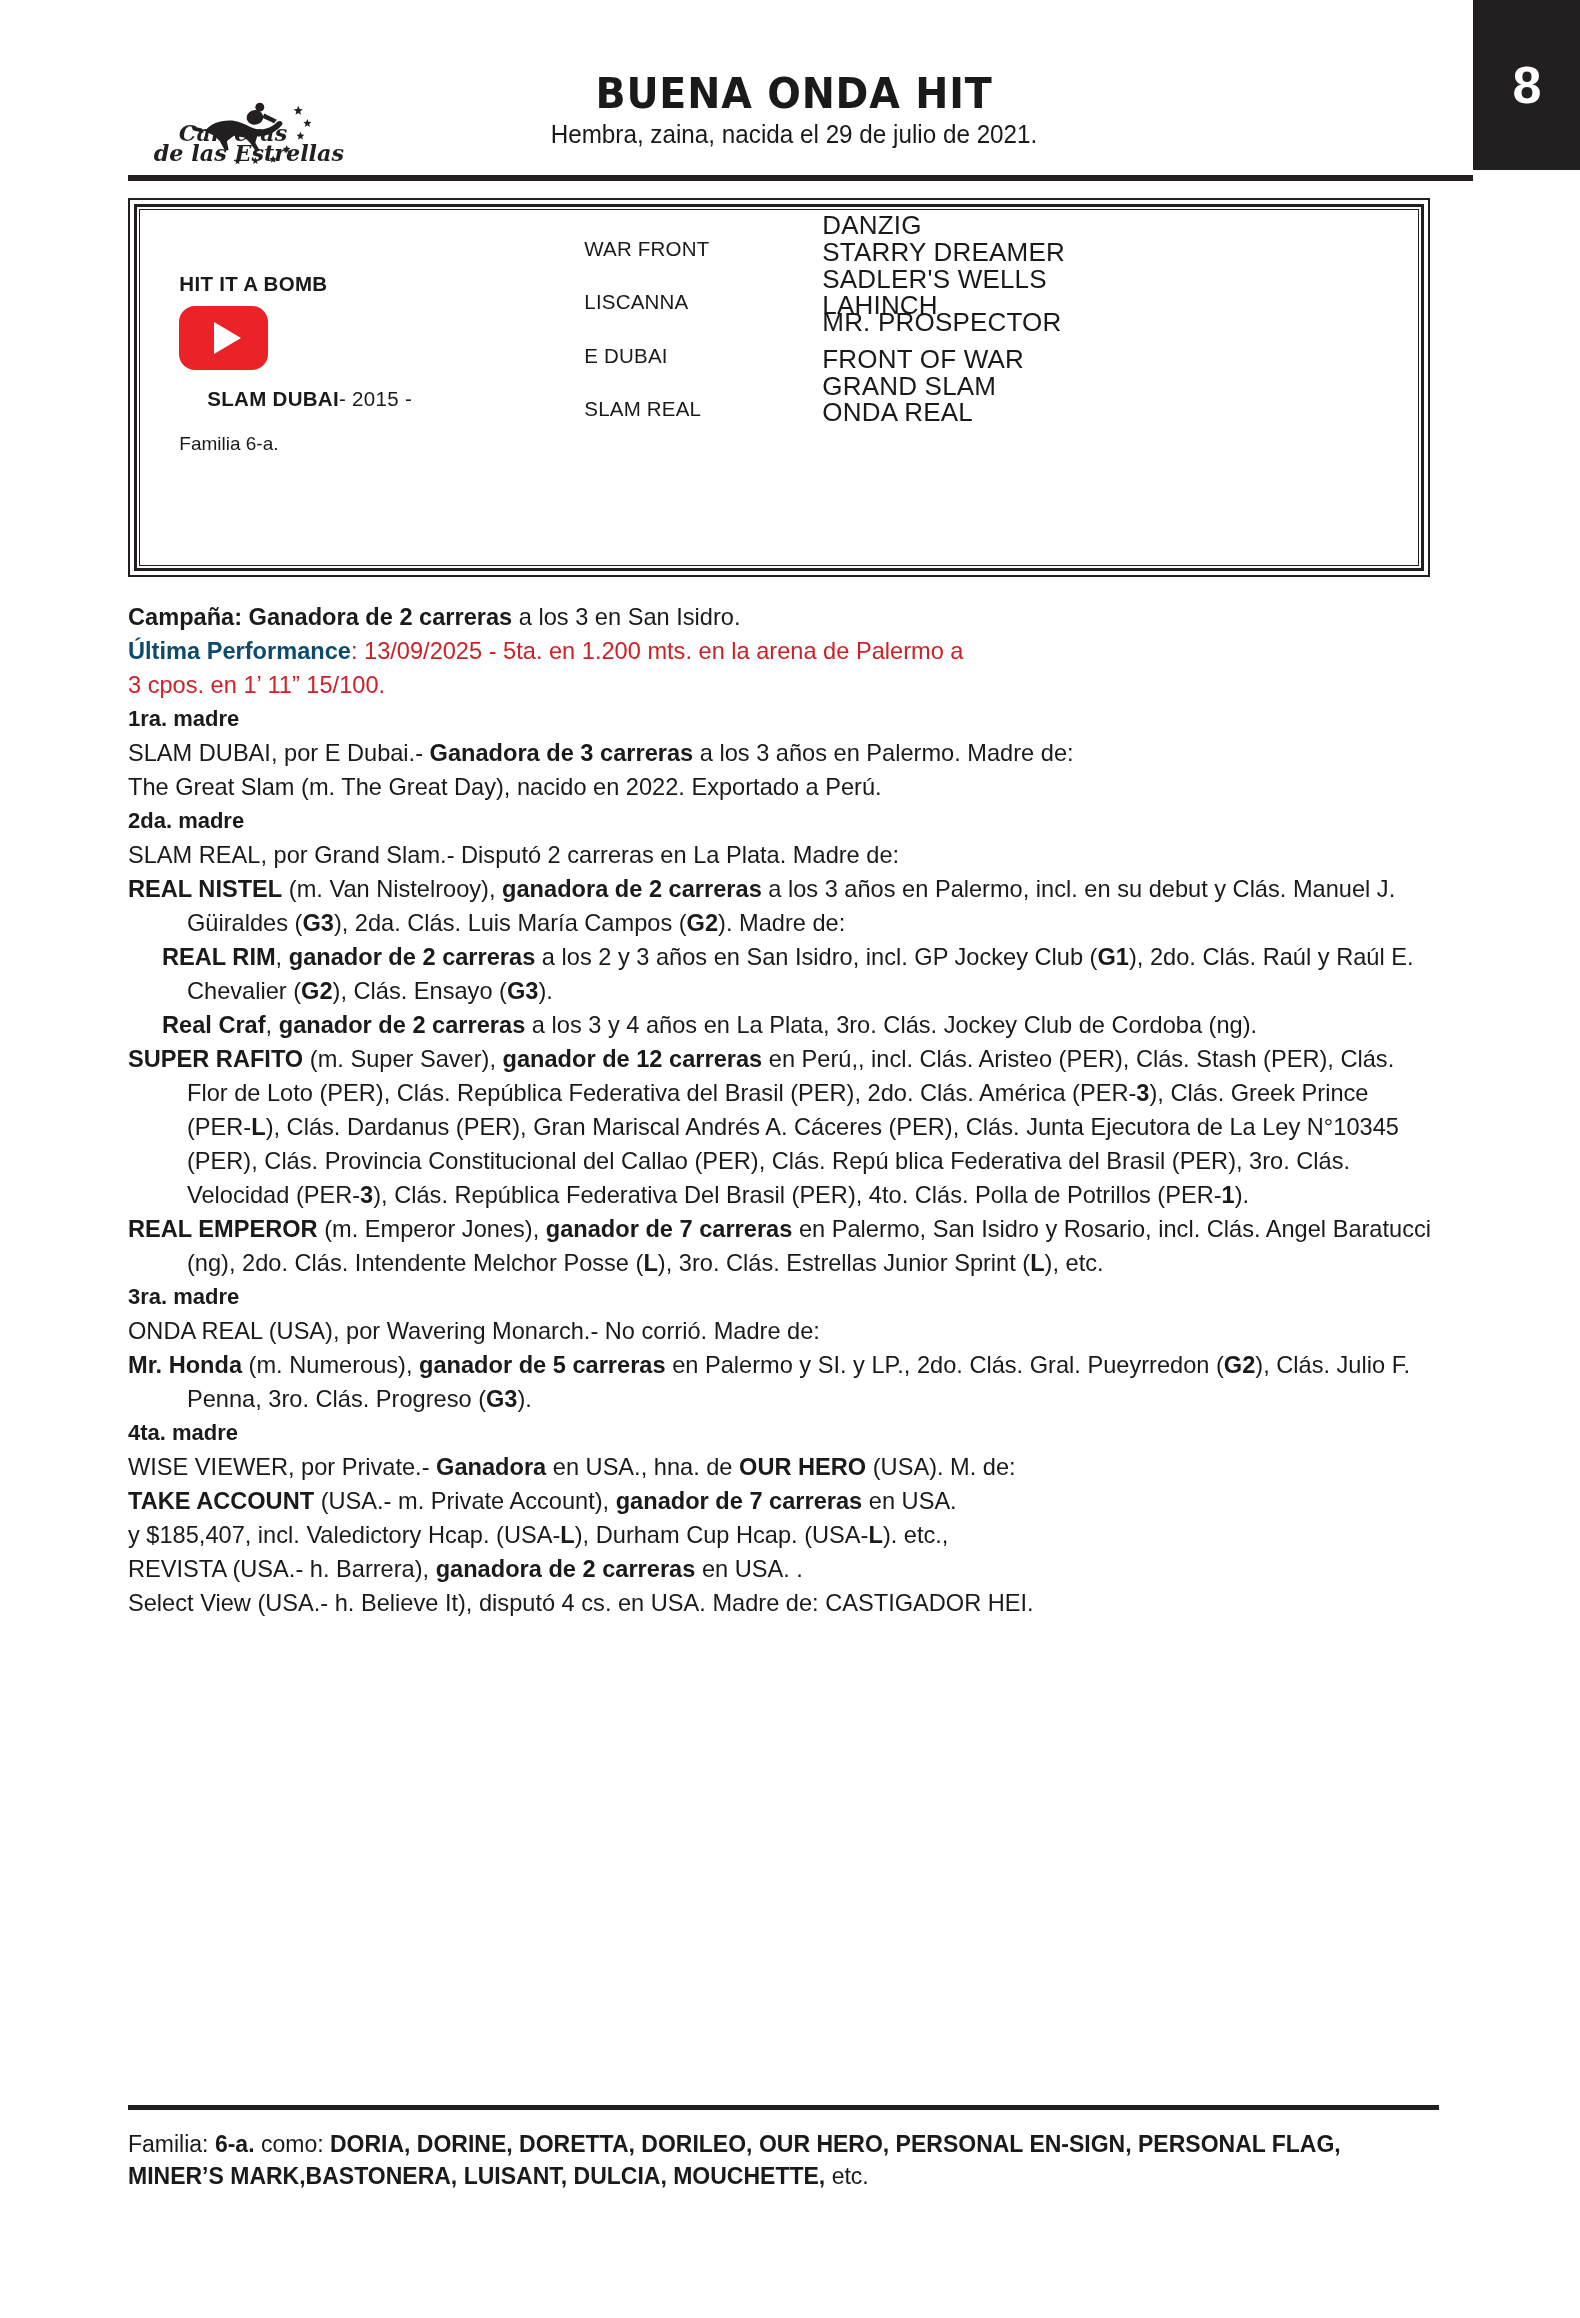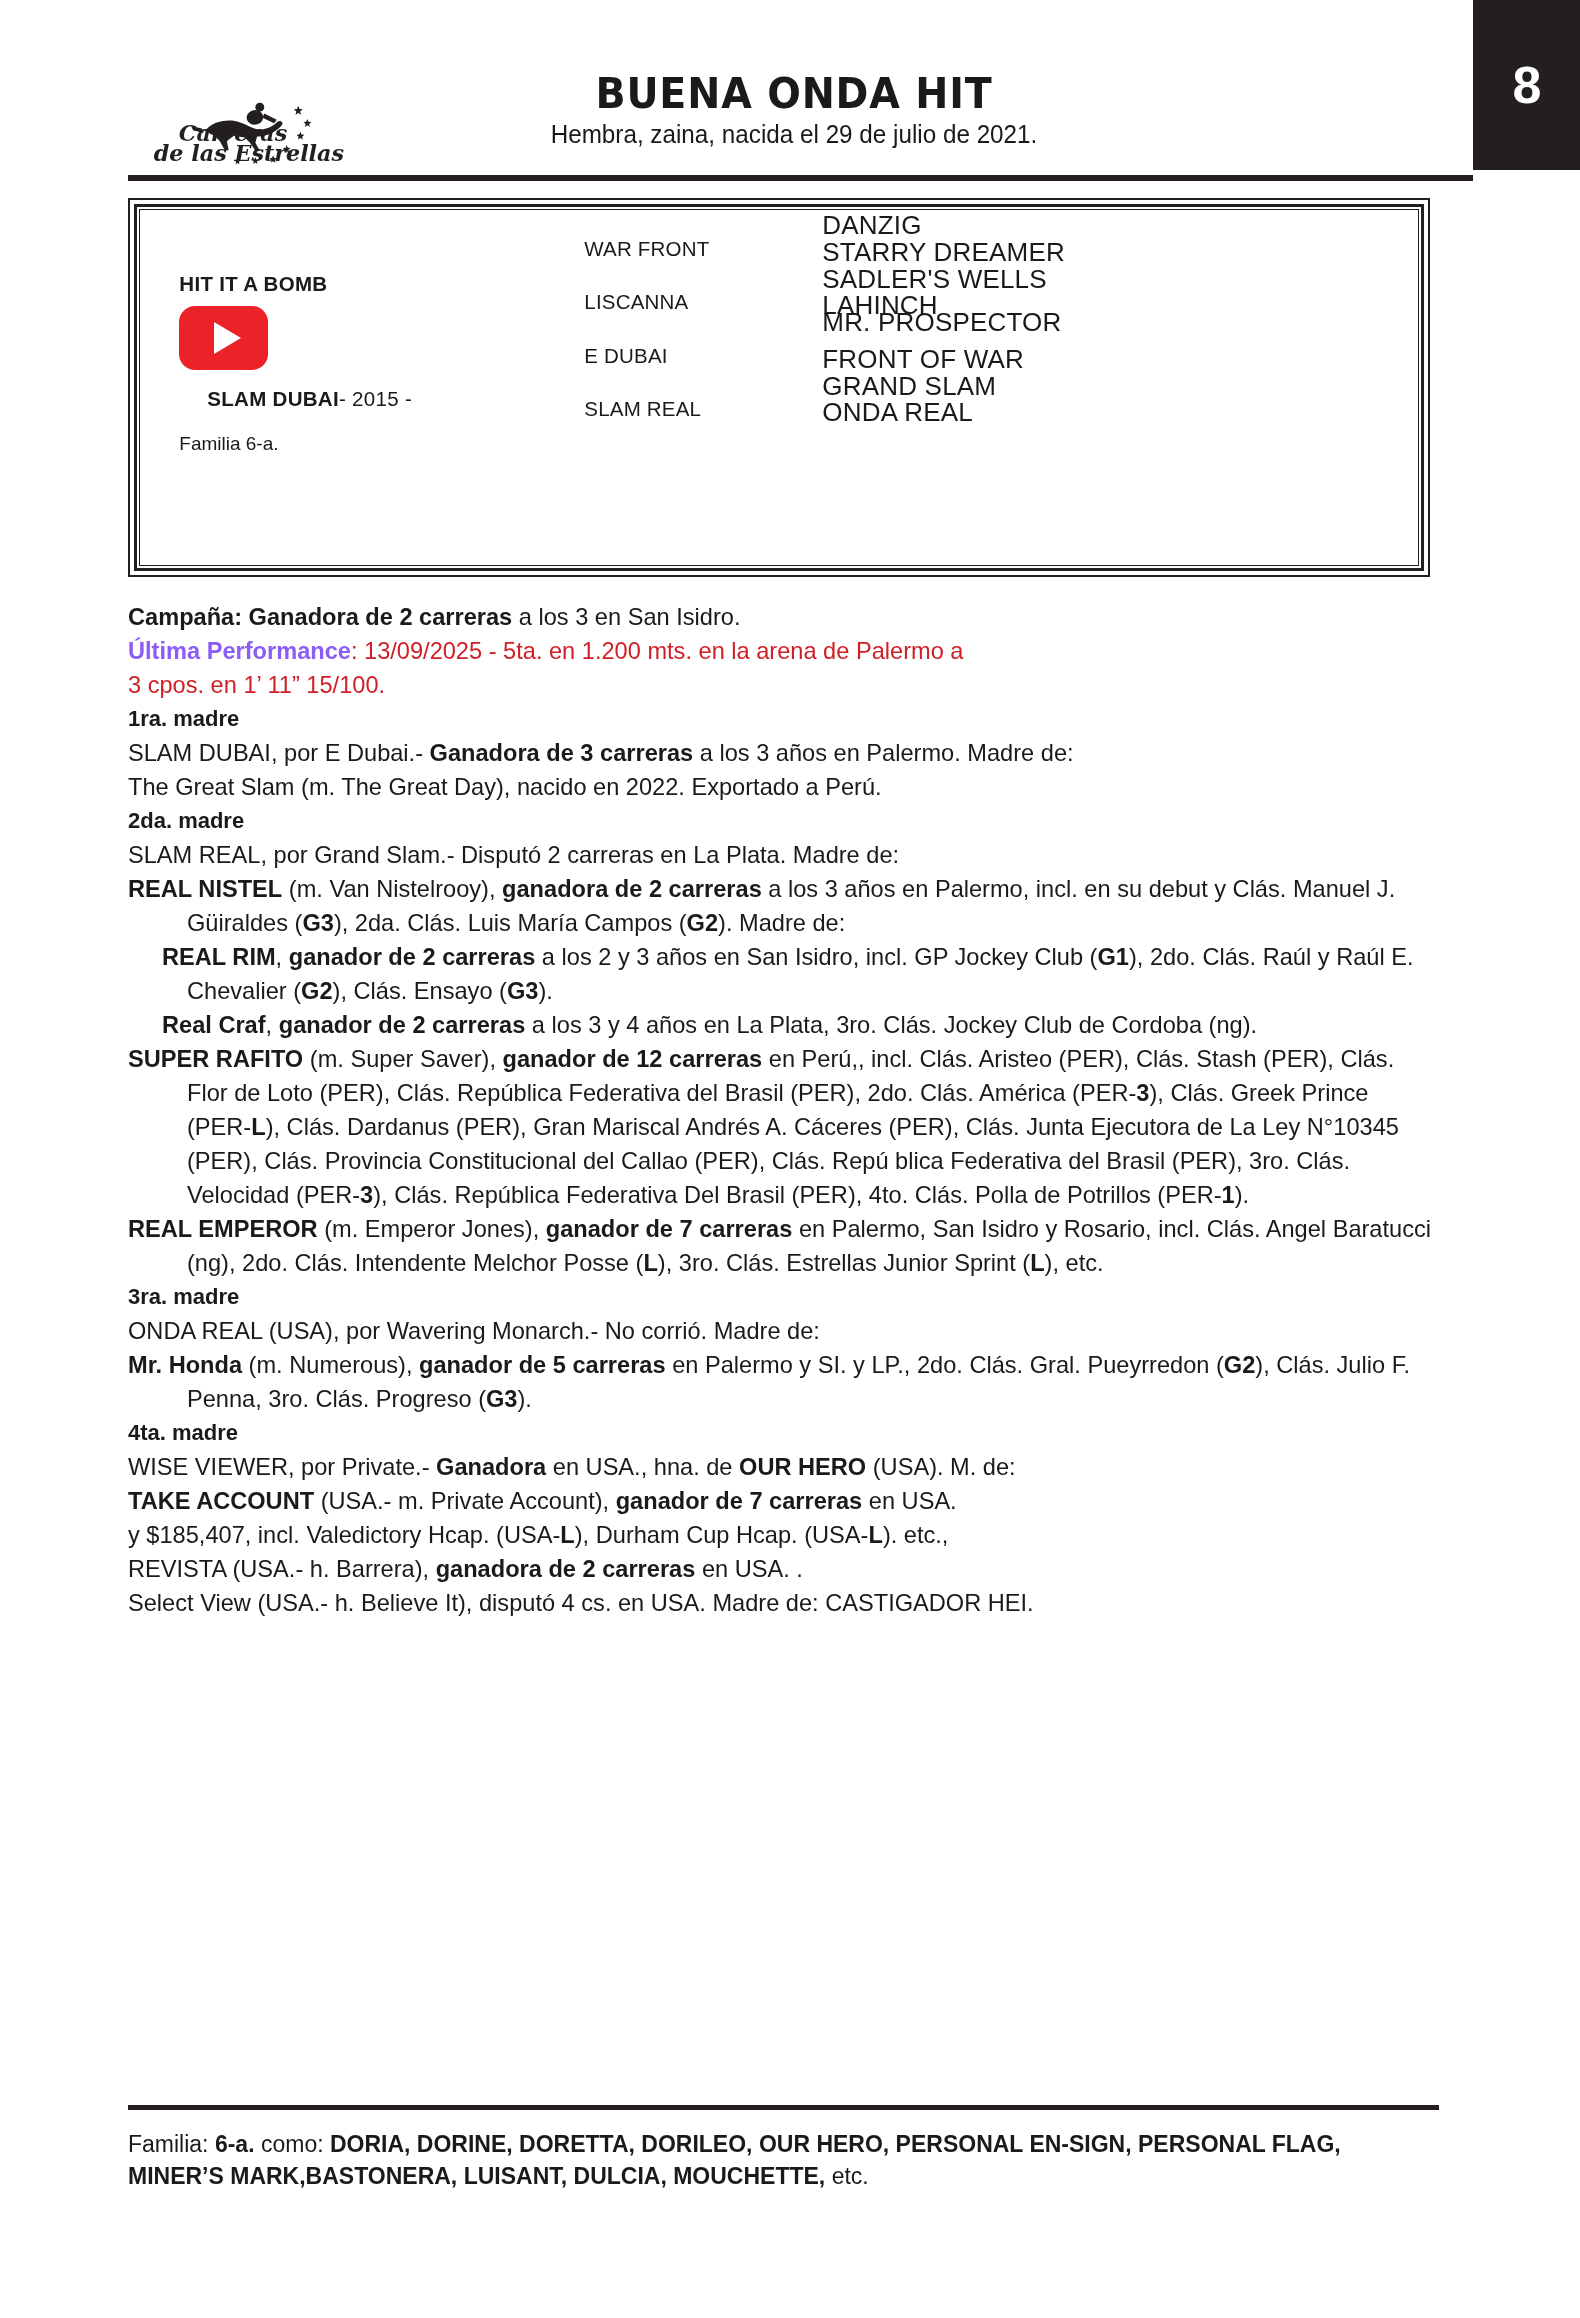--- a/index.html
+++ b/index.html
@@ -190,21 +190,21 @@
     left: 128px;
     width: 1311px;
     font-size: 23.6px;
     line-height: 34px;
   }
   .body-text p { margin: 0; }
   .body-text b { font-weight: bold; }
   .ln { white-space: normal; }
   .sec-head { font-weight: bold; font-size: 22px; }
   .red { color: #cf2027; }
-  .red b { color: #8b5cf6; }
+  .red b { color: #0c4a6e; }
   .ind-1  { margin-left: 34px; }
   .ind-2  { margin-left: 55px; }
   .ind-4  { margin-left: 98px; }
 
   .hang-a { padding-left: 59px; text-indent: -59px; }
   .hang-b { padding-left: 59px; text-indent: -25px; }
 
   
   .footer-rule {
     position: absolute;

